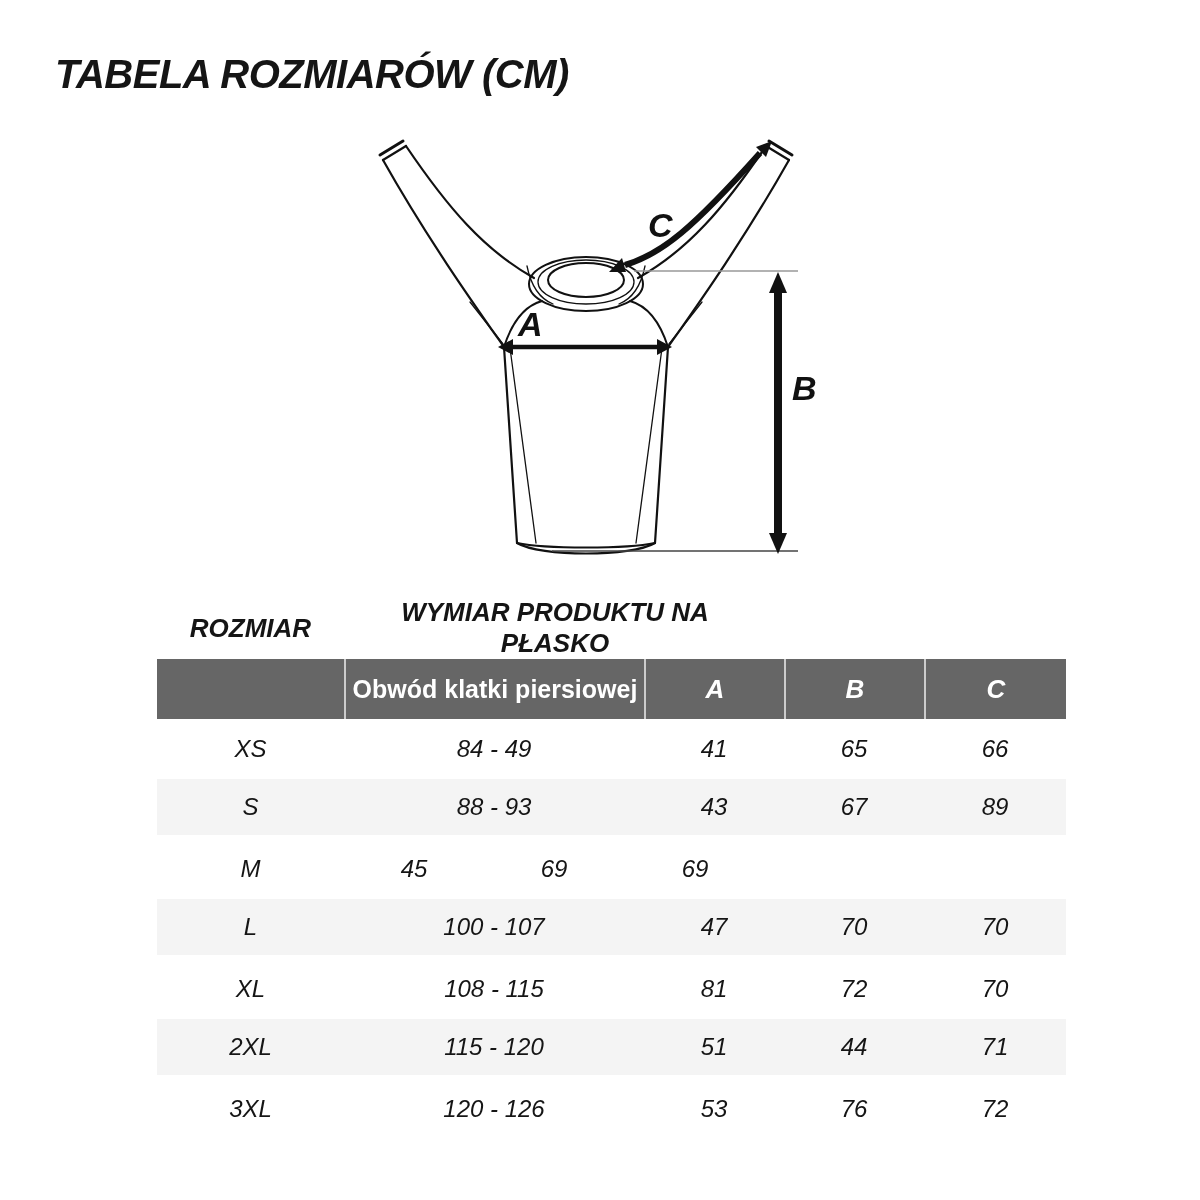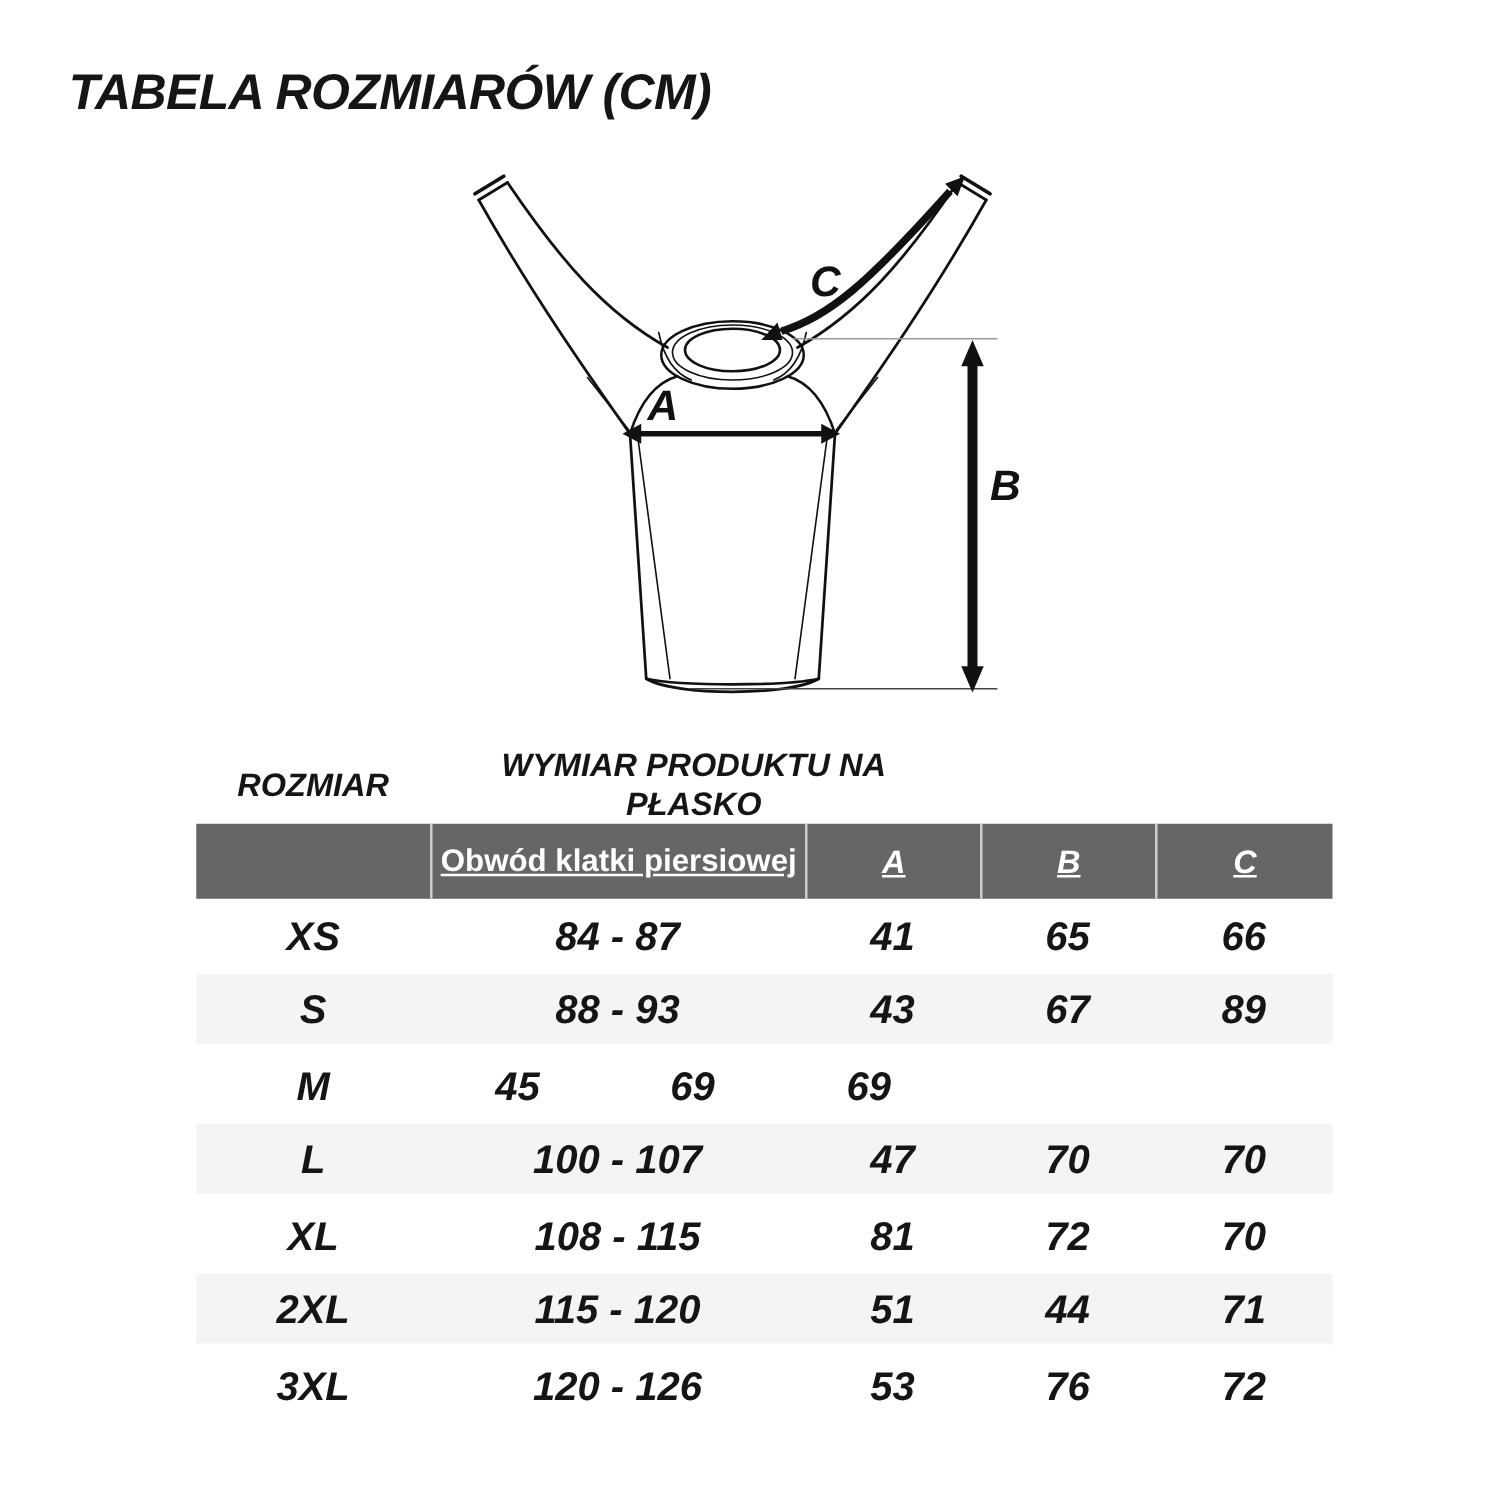--- a/index.html
+++ b/index.html
@@ -70,21 +70,20 @@
     height: 60px;
     margin-top: 13px;
     background: var(--header-bg, #666666);
     color: #ffffff;
   }
   .header-row .cell {
     display: flex;
     align-items: center;
     justify-content: center;
     box-sizing: border-box;
-    text-decoration: underline;
   }
   .header-row .cell + .cell { border-left: 2px solid var(--divider, #cccccc); }
   .hdr-chest { font-size: 25px; font-weight: 700; font-style: normal; }
   .hdr-letter { font-size: 26px; font-weight: bold; font-style: italic; }
 
   .row {
     display: flex;
     height: 60px;
     box-sizing: border-box;
   }
@@ -98,22 +97,22 @@
     justify-content: center;
     box-sizing: border-box;
   }
   .c-size  { width: 187px; }
   .c-chest { width: 300px; }
   .c-a     { width: 140px; }
   .c-b     { width: 140px; }
   .c-c     { width: 142px; }
 
   .row .cell {
-    font-size: 32px;
-    font-weight: 700;
+    font-size: 24px;
+    font-weight: 400;
     font-style: italic;
     color: var(--text, #151515);
   }
 </style>
 </head>
 <body>
 
 <div class="page">
 
   <h1 class="title">TABELA ROZMIARÓW (CM)</h1>
@@ -192,21 +191,21 @@
     <div class="header-row">
       <div class="cell c-size"></div>
       <div class="cell c-chest hdr-chest">Obwód klatki piersiowej</div>
       <div class="cell c-a hdr-letter">A</div>
       <div class="cell c-b hdr-letter">B</div>
       <div class="cell c-c hdr-letter">C</div>
     </div>
 
     <div class="row">
       <div class="cell c-size">XS</div>
-      <div class="cell c-chest">84 - 87</div>
+      <div class="cell c-chest">84 - 49</div>
       <div class="cell c-a">41</div>
       <div class="cell c-b">65</div>
       <div class="cell c-c">66</div>
     </div>
 
     <div class="row striped">
       <div class="cell c-size">S</div>
       <div class="cell c-chest">88 - 93</div>
       <div class="cell c-a">43</div>
       <div class="cell c-b">67</div>

